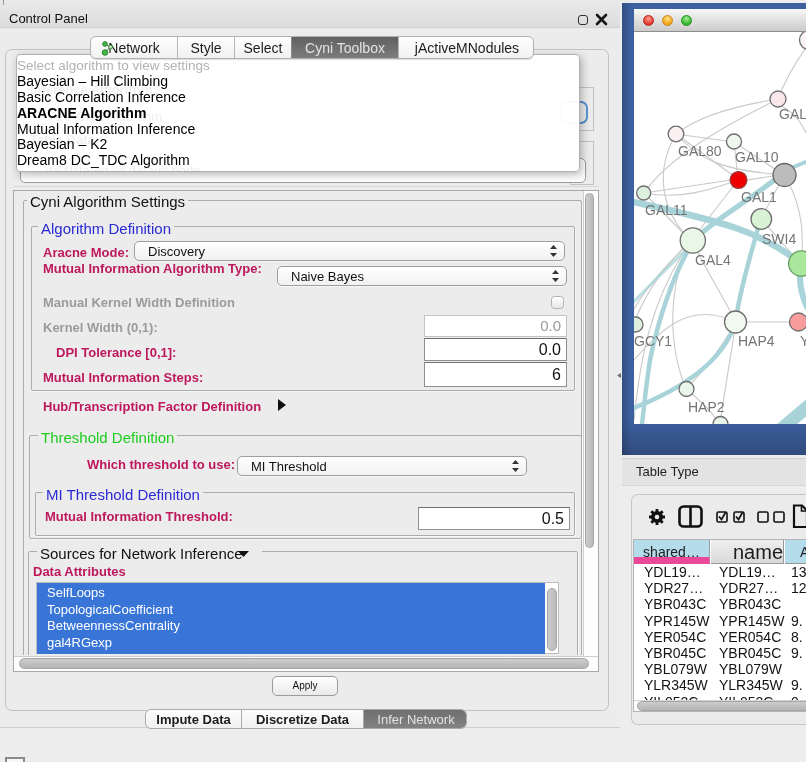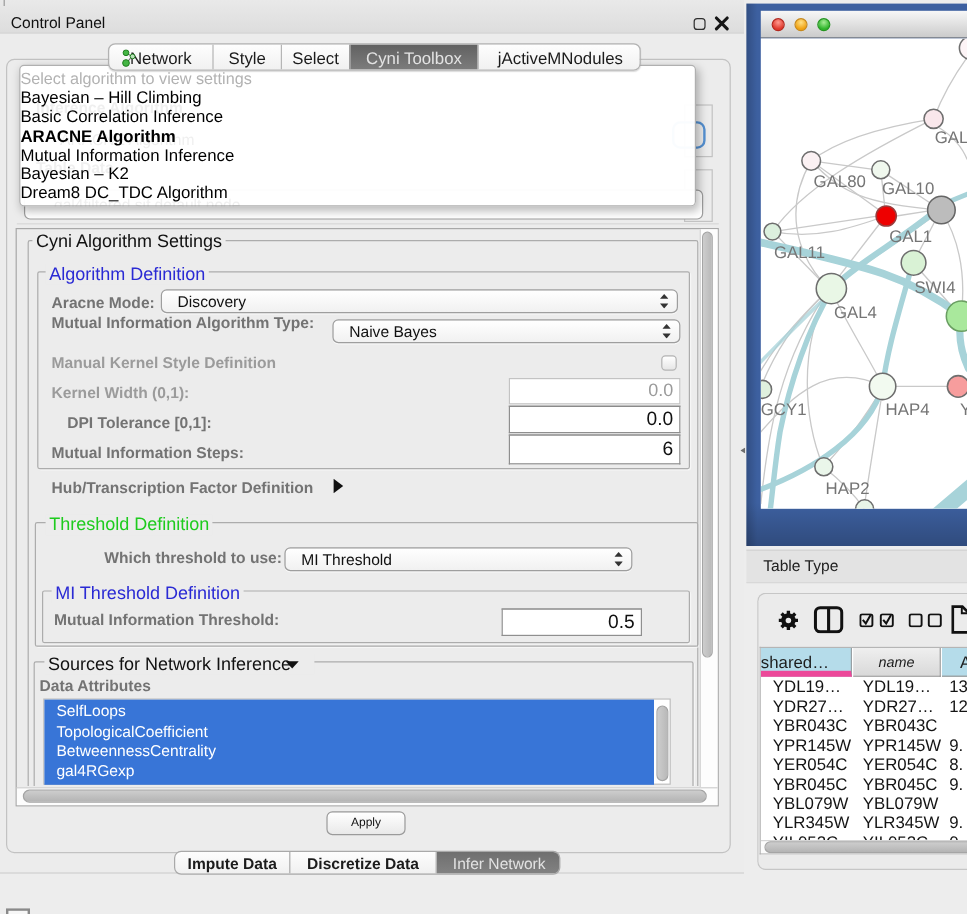--- a/index.html
+++ b/index.html
@@ -1,19 +1,19 @@
 <!DOCTYPE html>
 <html><head>
 <meta charset="utf-8">
 <style>
 * { margin:0; padding:0; box-sizing:border-box; }
 html,body { width:806px; height:762px; overflow:hidden; background:#ededed;
   font-family:"Liberation Sans", sans-serif; }
 .abs { position:absolute; }
-.lbl { position:absolute; font-size:13px; font-weight:bold; color:#737373; white-space:nowrap; }
+.lbl { position:absolute; font-size:13px; font-weight:bold; color:#be185d; white-space:nowrap; }
 .combo { position:absolute; background:linear-gradient(#ffffff,#f1f1f1);
   border:1px solid #9e9e9e; border-radius:5px; font-size:13px; color:#111;
   box-shadow:0 1px 0 rgba(255,255,255,.6); }
 .combo .ct { position:absolute; left:13px; top:50%; transform:translateY(-50%); white-space:nowrap; }
 .spin { position:absolute; right:7px; top:50%; transform:translateY(-50%); width:7px; height:12px; }
 .field { position:absolute; background:#fff; text-align:right; font-size:16px;
   color:#111; border:1px solid #8f8f8f; border-top-color:#6e6e6e; padding-right:5px; }
 .gbox { position:absolute; border:1px solid #acacac; border-radius:2px;
   box-shadow:inset 0 0 0 0px #fff, 1px 1px 0 rgba(255,255,255,.55); }
 .gtitle { position:absolute; font-size:15px; background:#ececec; padding:0 3px; white-space:nowrap; }
@@ -96,21 +96,21 @@
 
   <div class="lbl" style="left:29px; top:70px;">Mutual Information Algorithm Type:</div>
   <div class="combo" style="left:263px; top:75px; width:290px; height:20px;">
     <span class="ct">Naive Bayes</span>
     <svg class="spin" viewBox="0 0 7 12">
           <path d="M3.5 0 L7 4 L0 4 Z" fill="#333"></path>
           <path d="M3.5 12 L0 8 L7 8 Z" fill="#333"></path>
         </svg>
   </div>
 
-  <div class="lbl" style="left:29px; top:104px; color:#9b9b9b;">Manual Kernel Style Definition</div>
+  <div class="lbl" style="left:29px; top:104px; color:#9b9b9b;">Manual Kernel Width Definition</div>
   <div class="abs" style="left:537px; top:105px; width:13px; height:13px;
     background:linear-gradient(#ffffff,#e6e6e6); border:1px solid #b4b4b4; border-radius:3.5px;"></div>
 
   <div class="lbl" style="left:29px; top:129px; color:#9b9b9b;">Kernel Width (0,1):</div>
   <div class="field" style="left:410px; top:124px; width:143px; height:22px; color:#9b9b9b;
     border:1px solid #c3c3c3; font-size:15px; line-height:20px;">0.0</div>
 
   <div class="lbl" style="left:42px; top:154px;">DPI Tolerance [0,1]:</div>
   <div class="field" style="left:410px; top:147px; width:143px; height:23px; line-height:21px;">0.0</div>
 
@@ -131,21 +131,21 @@
     <svg class="spin" viewBox="0 0 7 12">
           <path d="M3.5 0 L7 4 L0 4 Z" fill="#333"></path>
           <path d="M3.5 12 L0 8 L7 8 Z" fill="#333"></path>
         </svg>
   </div>
 
   <div class="gbox" style="left:21px; top:301px; width:540px; height:44px;"></div>
   <div class="gtitle" style="left:29px; top:295px; color:#2a2ad4;">MI Threshold Definition</div>
 
   <div class="lbl" style="left:31px; top:318px;">Mutual Information Threshold:</div>
-  <div class="field" style="left:404px; top:316px; width:117px; height:23px; line-height:21px;">0.5</div>
+  <div class="field" style="left:404px; top:316px; width:152px; height:23px; line-height:21px;">0.5</div>
 
   <div class="gbox" style="left:14px; top:360px; width:550px; height:200px;"></div>
   <div class="gtitle" style="left:23px; top:354px; color:#111;">Sources for Network Inference&nbsp;&nbsp;&nbsp;&nbsp;</div>
   <svg class="abs" style="left:224px; top:359px;" width="11" height="8" viewBox="0 0 11 8">
         <path d="M0 1 L11 1 L5.5 7 Z" fill="#111"></path>
       </svg>
   <div class="lbl" style="left:19px; top:373px;">Data Attributes</div>
 
   <div class="abs" style="left:22px; top:391px; width:523px; height:72px; background:#fff; border:1px solid #bbb;"></div>
   <div class="abs" style="left:23px; top:392px; width:508px; height:71px; background:#3875d7;"></div>
@@ -298,24 +298,24 @@
   <rect x="1" y="1" width="10" height="10" rx="1.5" fill="none" stroke="#111" stroke-width="1.6"></rect>
   <rect x="17" y="1" width="10" height="10" rx="1.5" fill="none" stroke="#111" stroke-width="1.6"></rect>
 </svg>
 <svg class="abs" style="left:792px; top:504px;" width="16" height="25" viewBox="0 0 16 25">
   <path d="M2 1.5 L10 1.5 L15 6.5 L15 23 L2 23 Z" fill="none" stroke="#111" stroke-width="2.2"></path>
   <path d="M9.5 2 L9.5 7 L15 7" fill="none" stroke="#111" stroke-width="1.6"></path>
 </svg>
 
 <div class="abs" style="left:633px; top:539px; width:173px; height:173px; background:#fff; border:1px solid #b5b5b5; border-right:none; overflow:hidden;">
 
-  <div class="abs" style="left:0; top:0; width:76px; height:24px; background:#b5dcea; border-right:1px solid #98a0a4; border-bottom:5px solid #ec4899;
-    font-size:14px; color:#1d1d1d; line-height:24px;">shared…</div>
+  <div class="abs" style="left:0; top:0; width:76px; height:24px; background:#b5dcea; border-right:1px solid #98a0a4; border-bottom:7px solid #ec4899;
+    text-align:center; font-size:14px; color:#1d1d1d; line-height:24px;">shared…</div>
   <div class="abs" style="left:77px; top:0; width:73px; height:24px; background:linear-gradient(#efefef,#d9d9d9); border-right:1px solid #989898; border-bottom:1px solid #989898;
-    text-align:center; font-size:12px; color:#1d1d1d; line-height:24px;font-style:italic;">name</div>
+    text-align:right; font-size:20px; color:#1d1d1d; line-height:24px;">name</div>
   <div class="abs" style="left:151px; top:0; width:22px; height:24px; background:#b5dcea; border-bottom:1px solid #989898;
     font-size:14px; color:#1d1d1d; line-height:24px; padding-left:15px;">Av</div>
 
   <div class="abs" style="left:10px; top:24px; width:163px; font-size:14px; color:#141414; line-height:16.2px; white-space:nowrap;">
     <div>YDL19…</div>
       <div>YDR27…</div>
       <div>YBR043C</div>
       <div>YPR145W</div>
       <div>YER054C</div>
       <div>YBR045C</div>

